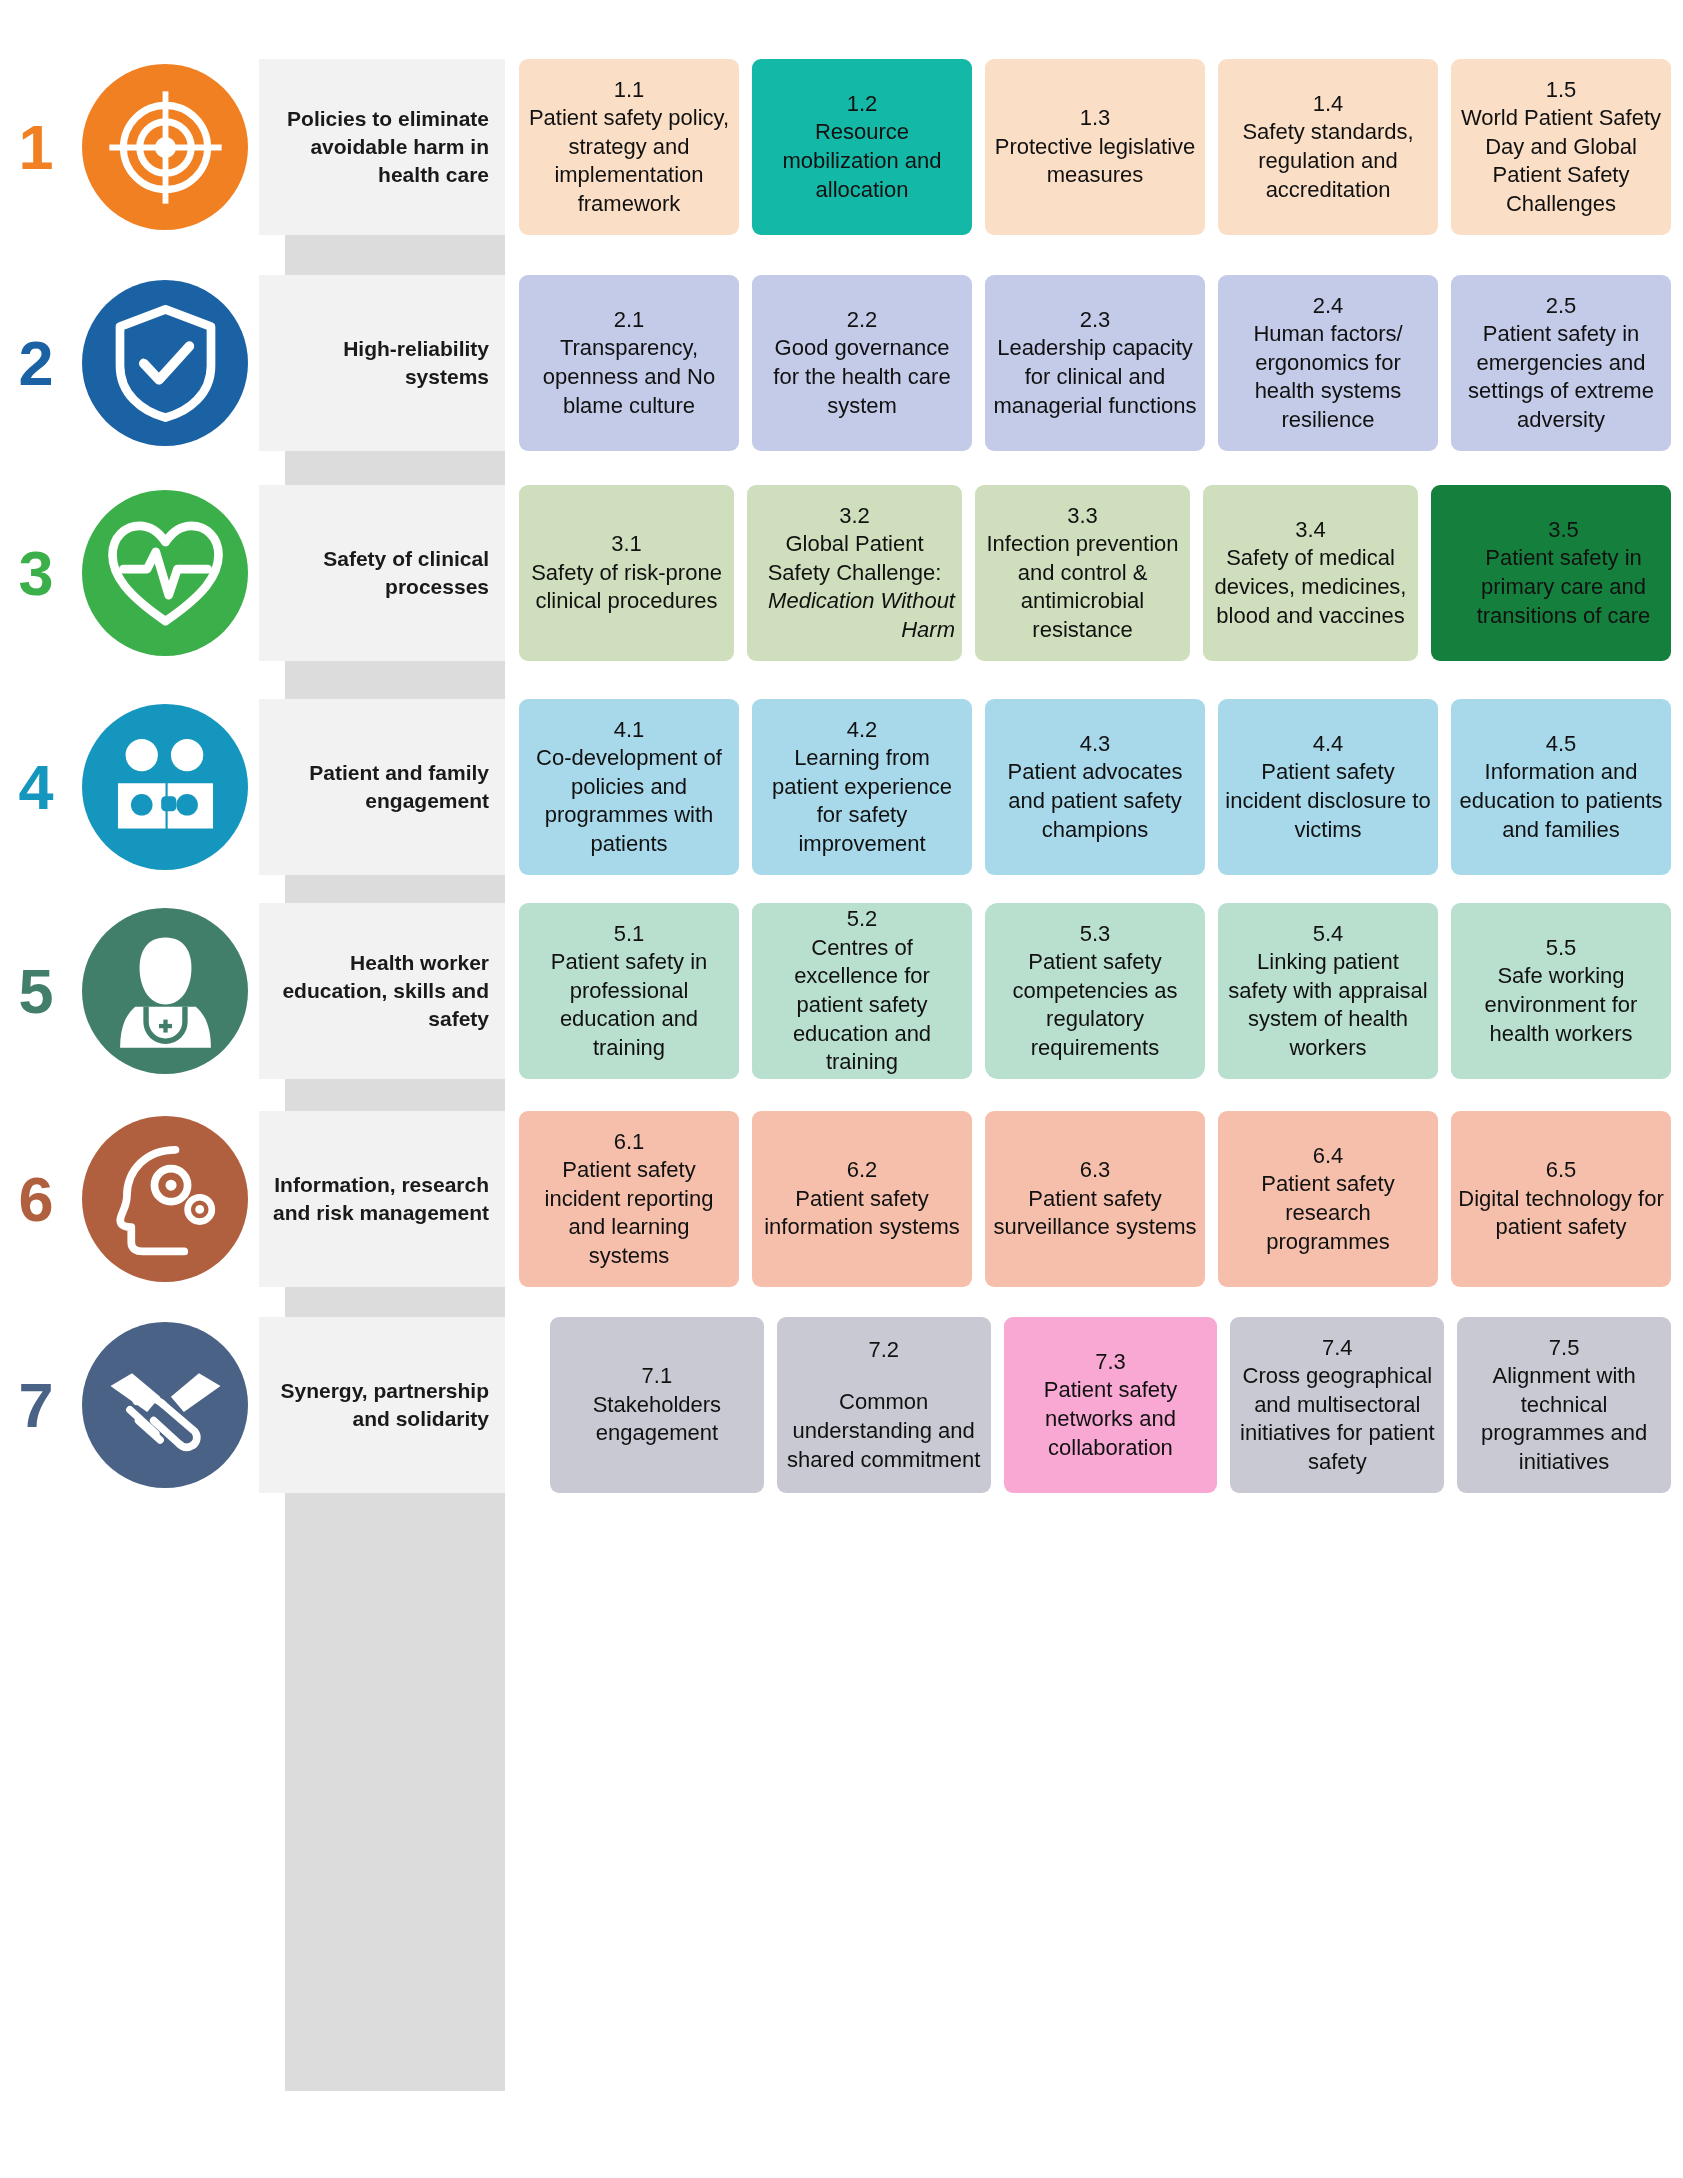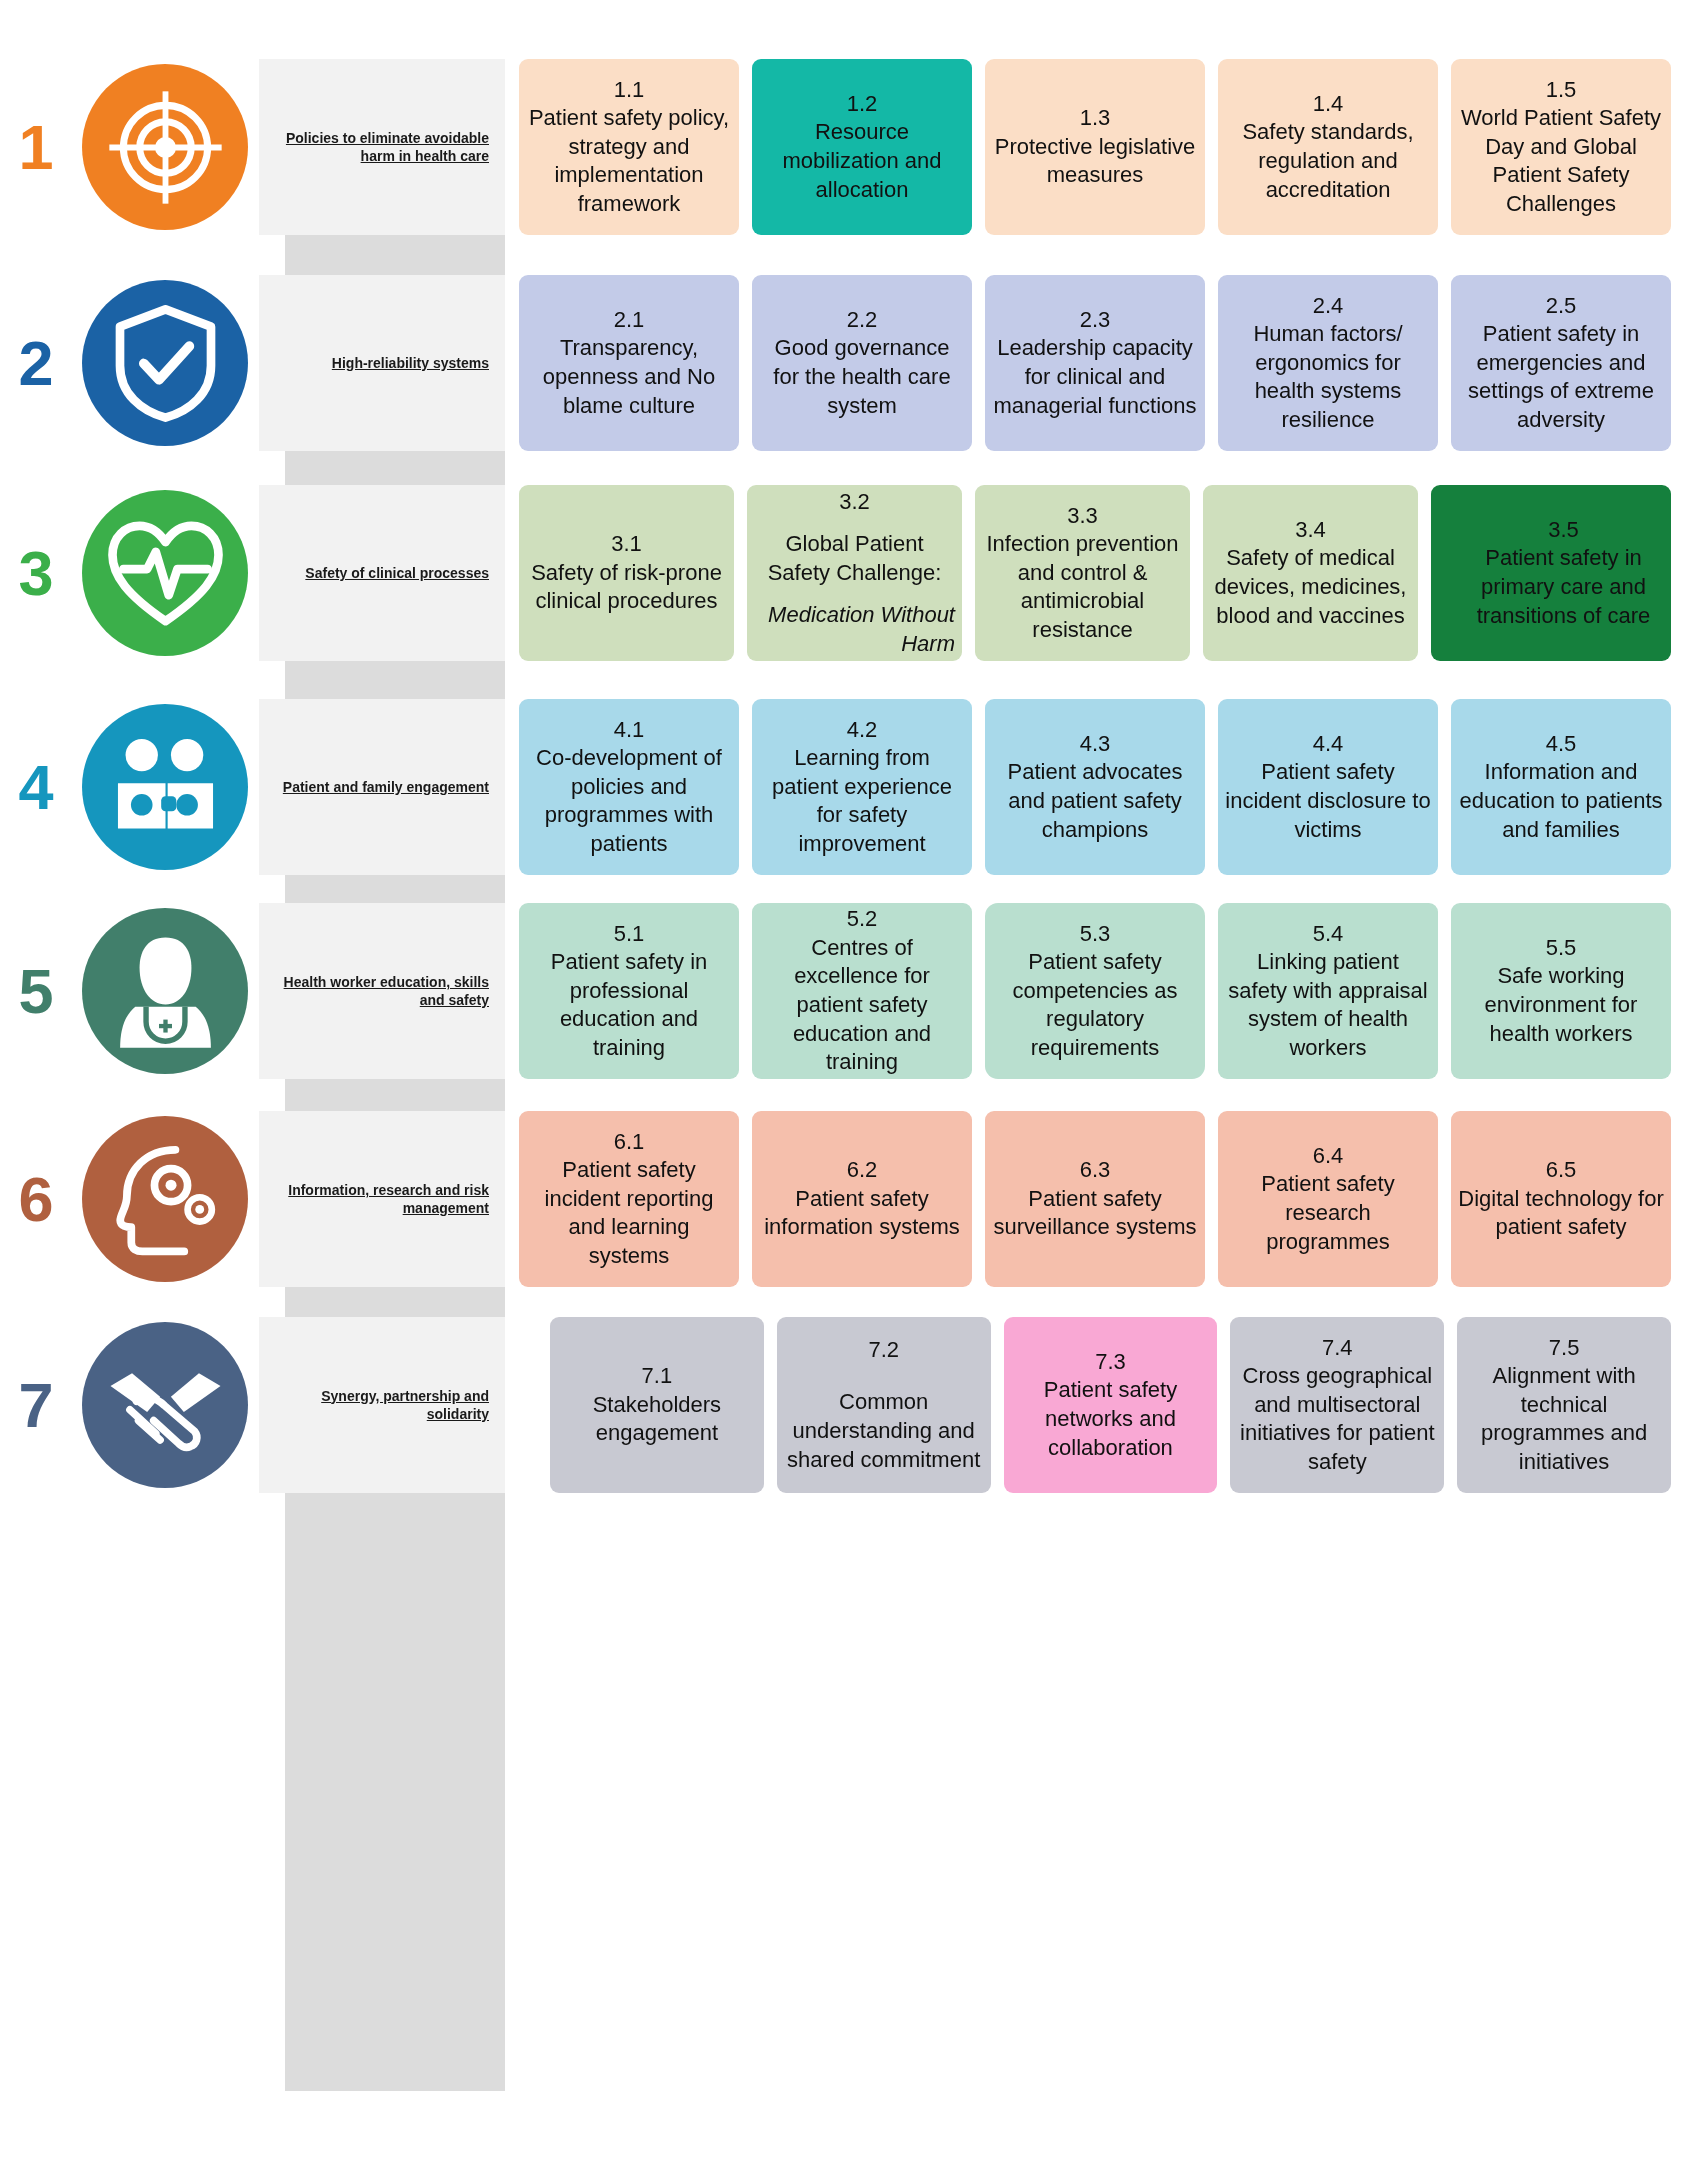--- a/index.html
+++ b/index.html
@@ -70,27 +70,26 @@
   
   .label {
     width: 246px;
     flex: 0 0 246px;
     background: #f2f2f2;
     display: flex;
     align-items: center;
     justify-content: flex-end;
     padding: 8px 16px 8px 10px;
     text-align: right;
-    font-size: 14px;
+    font-size: 21px;
     font-weight: bold;
     line-height: 1.32;
     color: #1a1a1a;
     position: relative;
     z-index: 3;
-    text-decoration: underline;
   }
 
   
   .cards {
     flex: 1 1 auto;
     display: flex;
     gap: 13px;
     padding-left: 14px;
     padding-right: 12px;
   }
@@ -207,21 +206,21 @@
         <polyline points="16,46 38,46 46,30 58,70 66,46 94,46" fill="none" stroke="white" stroke-width="8" stroke-linecap="round" stroke-linejoin="round"></polyline>
       </svg>
         </div>
       </div>
       <div class="label">Safety of clinical processes</div>
       <div class="cards">
         <div class="card" style="background: rgb(207, 223, 189);">
           <span class="code">3.1</span>
           <span class="ttl">Safety of risk-prone clinical procedures</span>
         </div>
-        <div class="card" style="background: rgb(207, 223, 189); gap: 14px;">
+        <div class="card" style="background: rgb(207, 223, 189);">
           <span class="code">3.2</span>
           <span class="ttl">Global Patient Safety Challenge:</span>
           <span class="ttl ital">Medication Without Harm</span>
         </div>
         <div class="card" style="background: rgb(207, 223, 189);">
           <span class="code">3.3</span>
           <span class="ttl">Infection prevention and control &amp; antimicrobial resistance</span>
         </div>
         <div class="card" style="background: rgb(207, 223, 189);">
           <span class="code">3.4</span>

